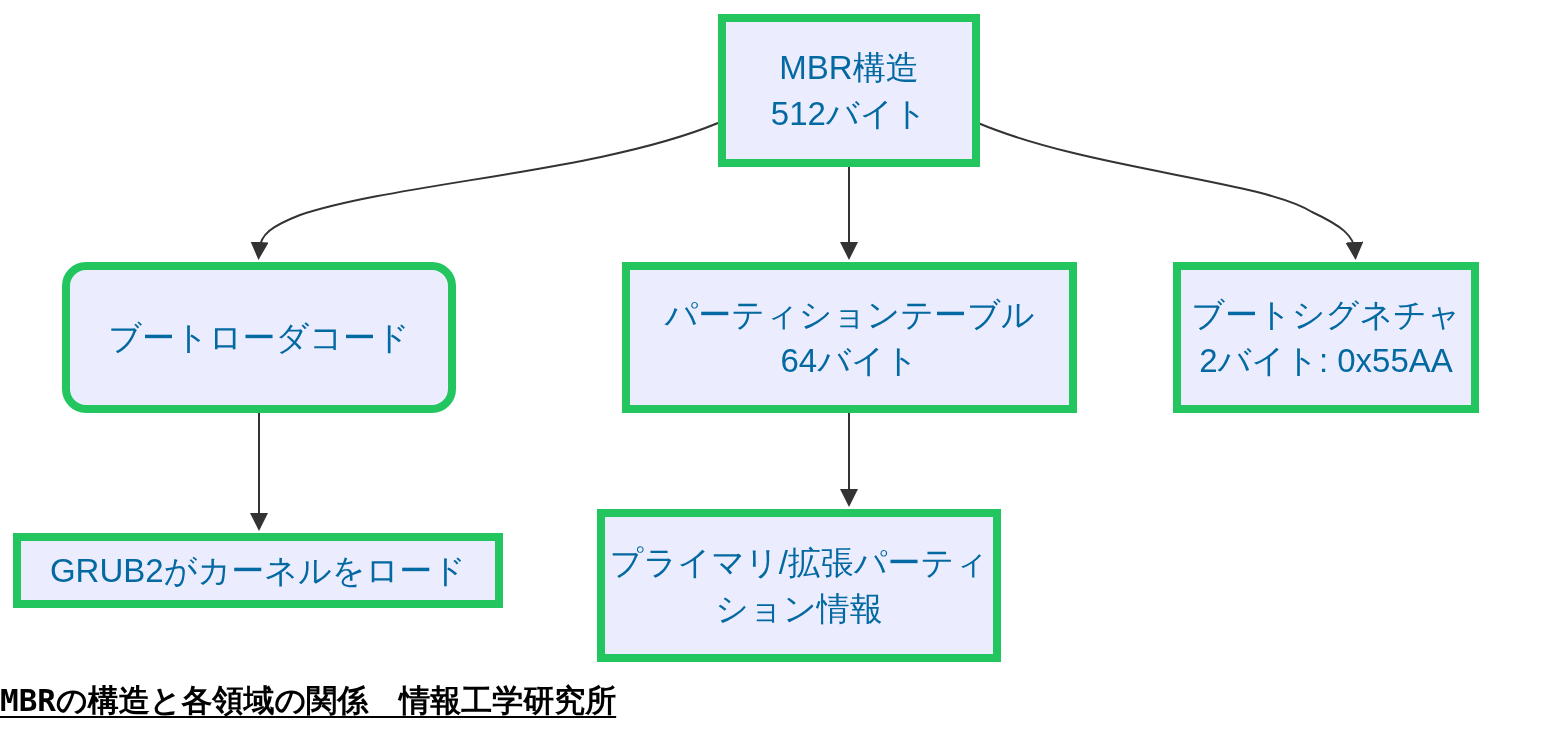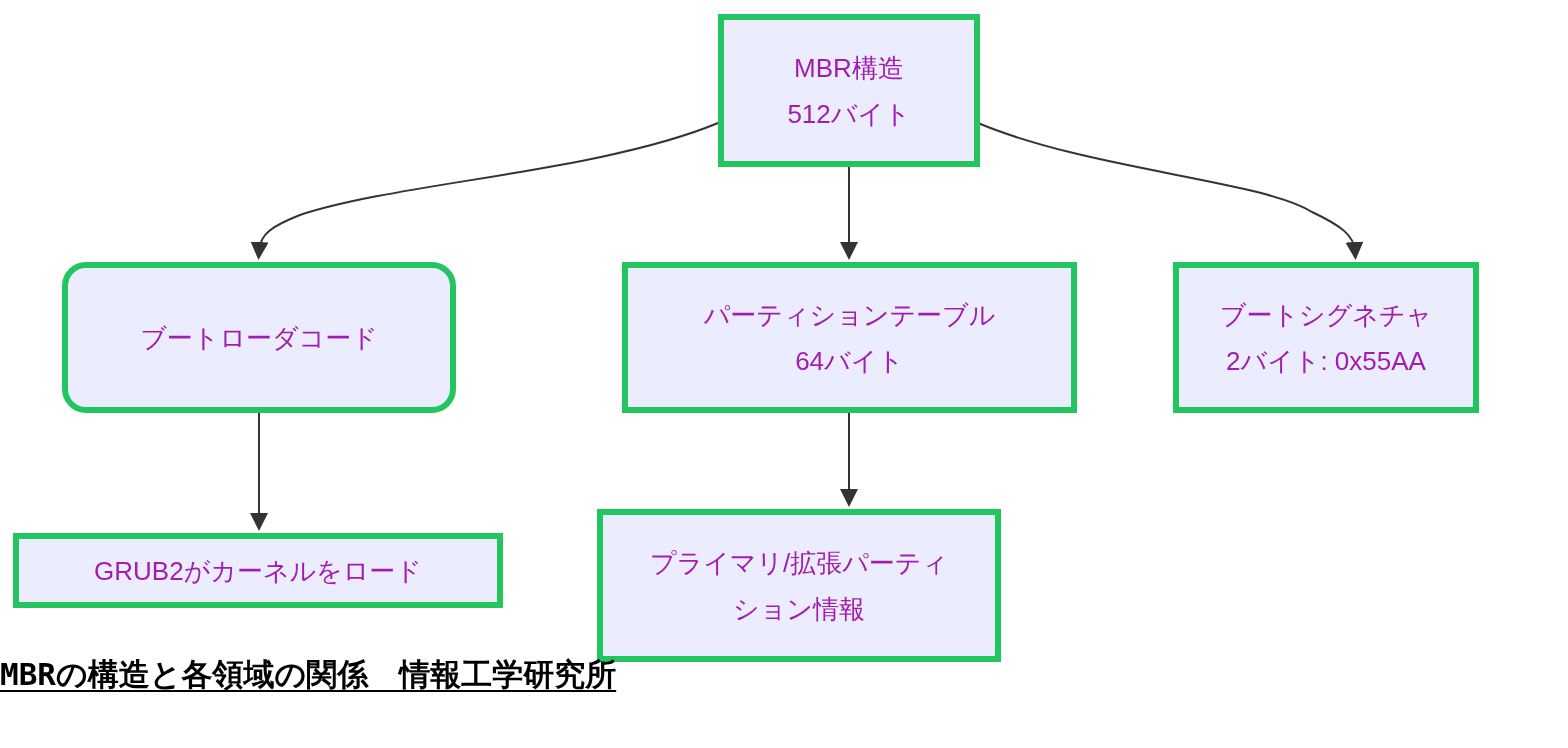--- a/index.html
+++ b/index.html
@@ -25,41 +25,41 @@
   }
   .edge {
     fill: none;
     stroke: #333333;
     stroke-width: 2px;
   }
   .node {
     position: absolute;
     box-sizing: border-box;
     background: #ECECFF;
-    border: 6px solid #22c55e;
-    color: #a21caf;
-    font-size: 26px;
+    border: 8px solid #22c55e;
+    color: #0369a1;
+    font-size: 33px;
     line-height: 46px;
     text-align: center;
     display: flex;
     flex-direction: column;
     align-items: center;
     justify-content: center;
   }
   .node-line { white-space: nowrap; }
   .node-mbr            { left: 718px;  top: 14px;  width: 262px; height: 153px; }
   .node-bootloader     { left: 62px;   top: 262px; width: 394px; height: 151px; border-radius: 24px; }
   .node-partition-table{ left: 622px;  top: 262px; width: 455px; height: 151px; }
   .node-boot-signature { left: 1173px; top: 262px; width: 306px; height: 151px; }
   .node-grub           { left: 13px;   top: 533px; width: 490px; height: 75px; }
   .node-partition-info { left: 597px;  top: 509px; width: 404px; height: 153px; }
   .caption {
     position: absolute;
     left: 0px;
-    top: 654px;
+    top: 680px;
     font-family: "DejaVu Sans Mono", "Liberation Mono", monospace;
     font-weight: bold;
     font-size: 31px;
     line-height: 40px;
     color: #000000;
     text-decoration: underline;
     text-decoration-thickness: 2px;
     text-underline-offset: 5px;
     white-space: pre;
   }

